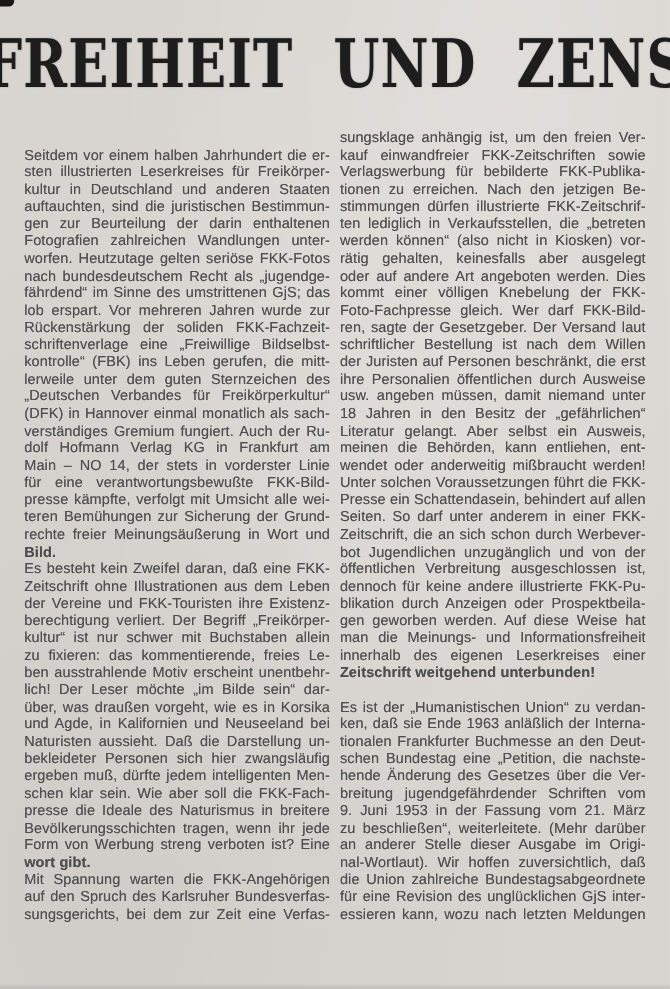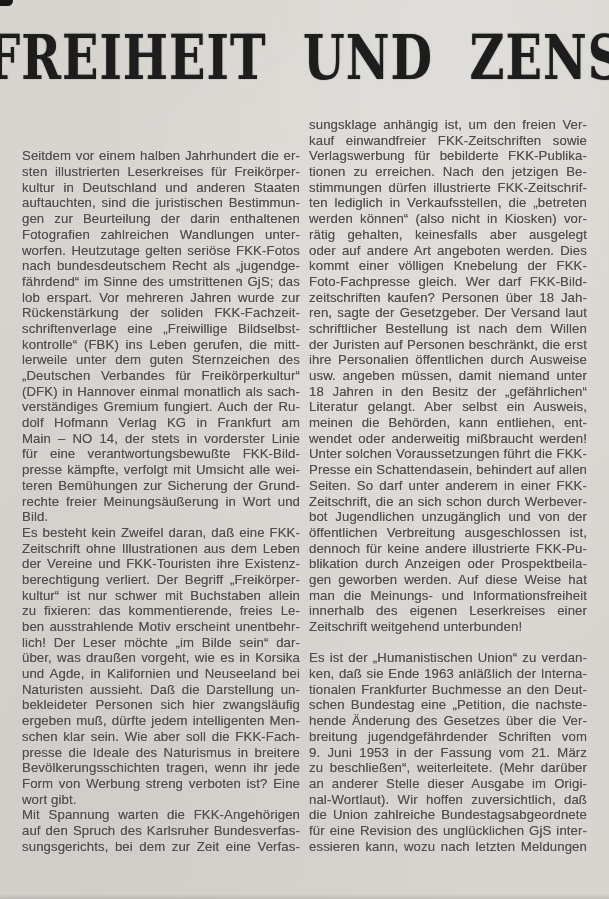--- a/index.html
+++ b/index.html
@@ -71,20 +71,21 @@
     height:15.7px;
     letter-spacing:.1px;
     text-align:justify;
     text-align-last:justify;
     white-space:normal;
     text-shadow:0 0 .5px rgba(78,78,78,.6);
     overflow:hidden;
   }
   .line.para-end{
     text-align-last:left;
+    font-weight:bold;
   }
   .line.blank{
     text-align-last:left;
   }
 </style>
 </head>
 <body>
 
 <div class="page">
   <div class="corner-mark"></div>
@@ -146,21 +147,20 @@
         <div class="line">kauf einwandfreier FKK-Zeitschriften sowie</div>
         <div class="line">Verlagswerbung für bebilderte FKK-Publika-</div>
         <div class="line">tionen zu erreichen. Nach den jetzigen Be-</div>
         <div class="line">stimmungen dürfen illustrierte FKK-Zeitschrif-</div>
         <div class="line">ten lediglich in Verkaufsstellen, die „betreten</div>
         <div class="line">werden können“ (also nicht in Kiosken) vor-</div>
         <div class="line">rätig gehalten, keinesfalls aber ausgelegt</div>
         <div class="line">oder auf andere Art angeboten werden. Dies</div>
         <div class="line">kommt einer völligen Knebelung der FKK-</div>
         <div class="line">Foto-Fachpresse gleich. Wer darf FKK-Bild-</div>
-        <div class="line">zeitschriften kaufen? Personen über 18 Jah-</div>
         <div class="line">ren, sagte der Gesetzgeber. Der Versand laut</div>
         <div class="line">schriftlicher Bestellung ist nach dem Willen</div>
         <div class="line">der Juristen auf Personen beschränkt, die erst</div>
         <div class="line">ihre Personalien öffentlichen durch Ausweise</div>
         <div class="line">usw. angeben müssen, damit niemand unter</div>
         <div class="line">18 Jahren in den Besitz der „gefährlichen“</div>
         <div class="line">Literatur gelangt. Aber selbst ein Ausweis,</div>
         <div class="line">meinen die Behörden, kann entliehen, ent-</div>
         <div class="line">wendet oder anderweitig mißbraucht werden!</div>
         <div class="line">Unter solchen Voraussetzungen führt die FKK-</div>

